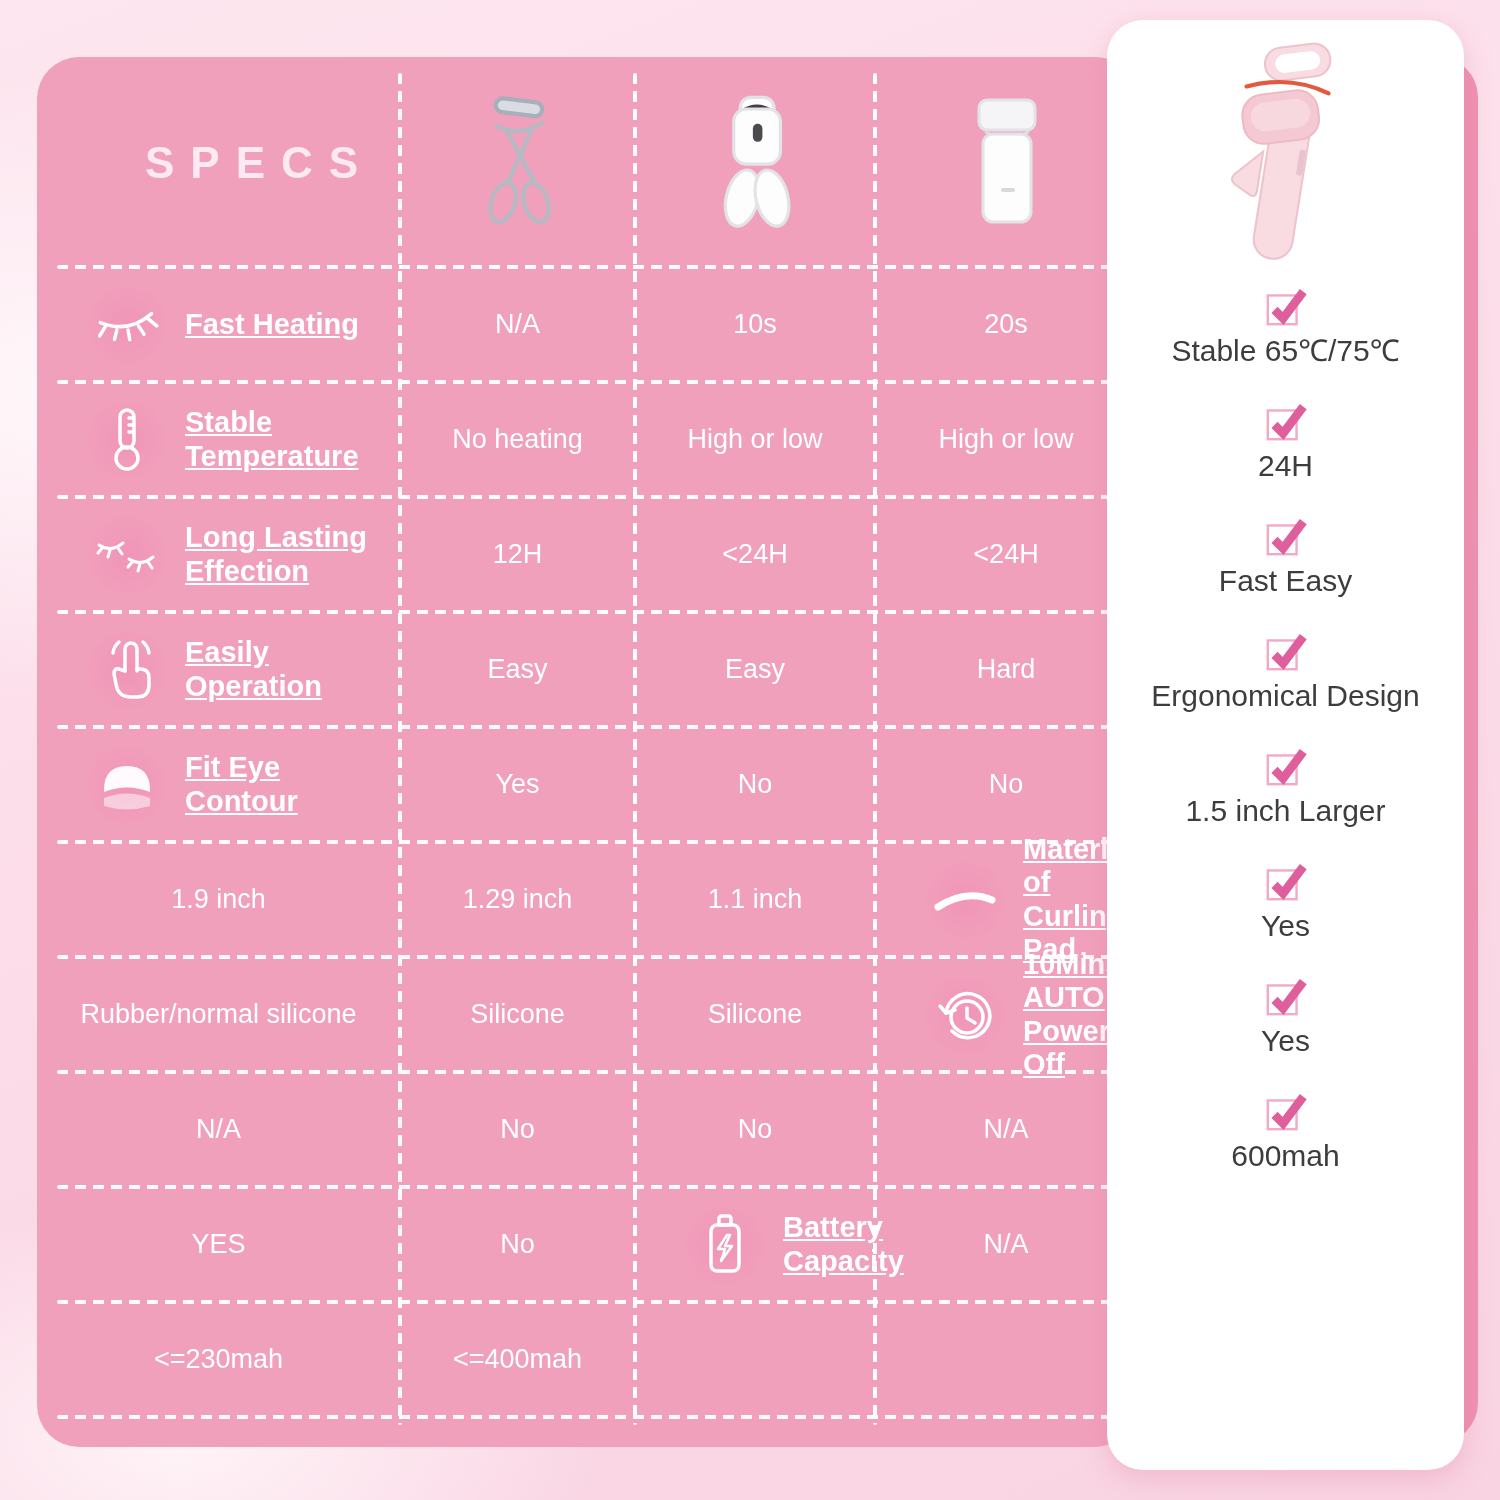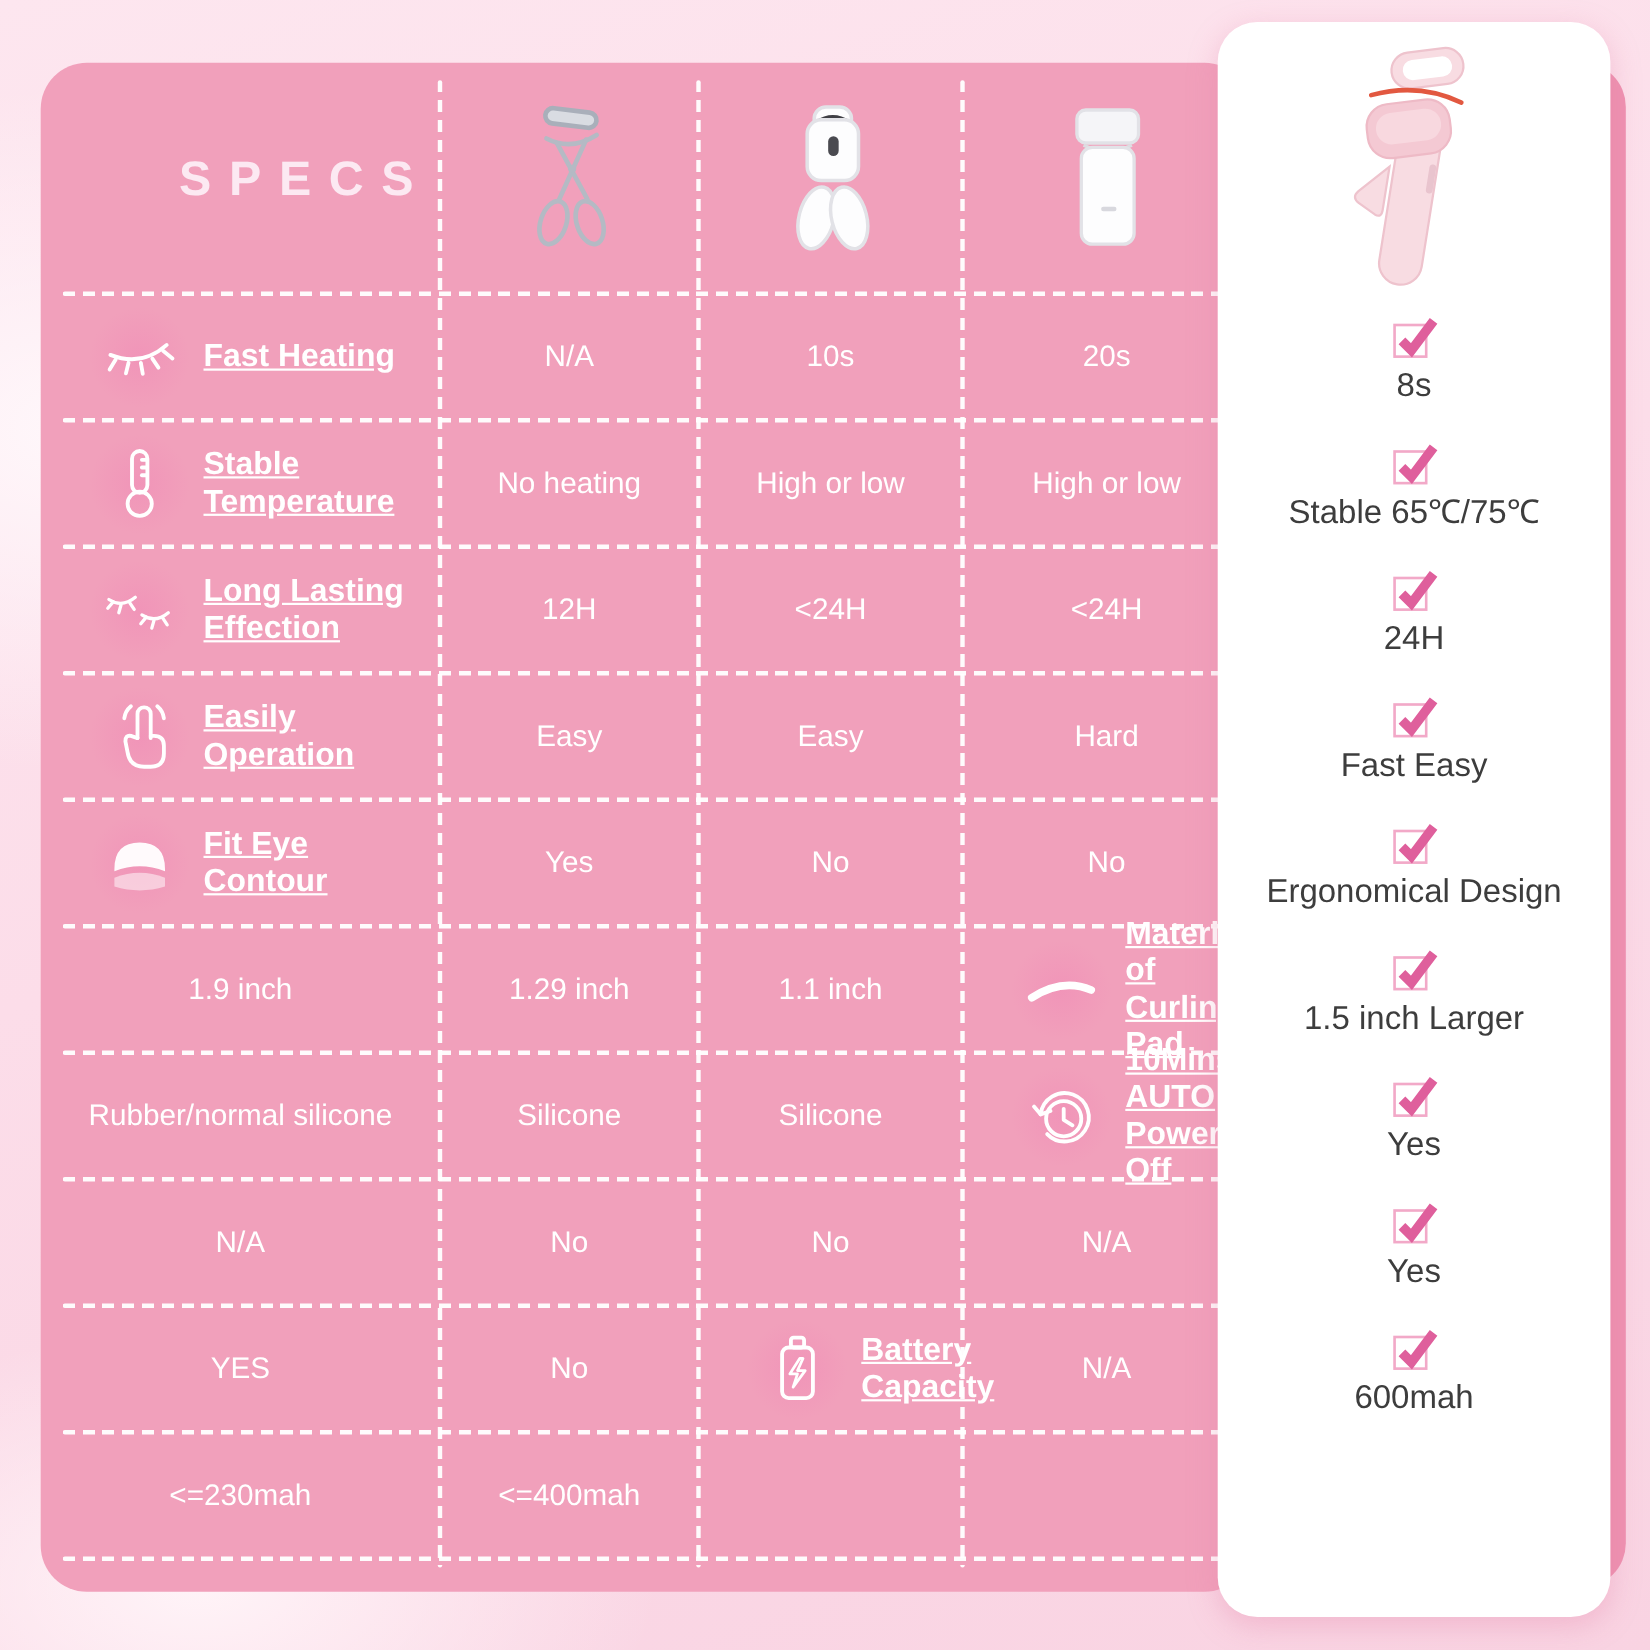--- a/index.html
+++ b/index.html
@@ -19,21 +19,21 @@
   }
   .grid{
     position:absolute;inset:0;display:grid;
     grid-template-columns:363px 235px 240px 262px;
     grid-template-rows:210px repeat(10,115px);
   }
   .cell{display:flex;align-items:center;justify-content:center;text-align:center;
         color:#ffffff;font-size:27px;line-height:1.25;padding:0 8px;box-sizing:border-box;}
   .label-cell{justify-content:flex-start;text-align:left;padding-left:52px;gap:20px;text-decoration:underline;}
   .label-text{font-weight:bold;font-size:29px;line-height:1.15;width:192px;}
-  .specs-cell{justify-content:flex-end;padding-left:78px;}
+  .specs-cell{justify-content:flex-start;padding-left:108px;}
   .specs-title{color:#fce9f2;font-size:44px;font-weight:bold;letter-spacing:16px;}
   .icon-wrap{width:76px;flex:0 0 76px;display:flex;justify-content:center;align-items:center;position:relative;}
   .icon-wrap::before{content:"";position:absolute;width:92px;height:92px;left:-8px;top:50%;transform:translateY(-50%);
     background:radial-gradient(circle,rgba(240,130,180,.38) 0%,rgba(240,130,180,0) 70%);}
   .icon-wrap svg{position:relative;}
   
   .hline{height:4px;border-radius:2px;
     background:repeating-linear-gradient(90deg,rgba(255,255,255,.96) 0 11px,rgba(255,255,255,0) 11px 18px);}
   .vline{width:4px;border-radius:2px;
     background:repeating-linear-gradient(180deg,rgba(255,255,255,.96) 0 11px,rgba(255,255,255,0) 11px 18px);}
@@ -281,27 +281,20 @@
       </g>
     </svg>
   </div>
 
   <div class="card-items">
     <div class="card-item">
       <svg width="46" height="46" viewBox="0 0 48 48">
           <rect x="5" y="13" width="30" height="30" fill="#fff" stroke="#f2a9c8" stroke-width="2.5"></rect>
           <path d="M12 28 L21 37 L42 9" fill="none" stroke="#df5f9c" stroke-width="9"></path>
         </svg>
-      <div class="card-item-label">8s</div>
-    </div>
-    <div class="card-item">
-      <svg width="46" height="46" viewBox="0 0 48 48">
-          <rect x="5" y="13" width="30" height="30" fill="#fff" stroke="#f2a9c8" stroke-width="2.5"></rect>
-          <path d="M12 28 L21 37 L42 9" fill="none" stroke="#df5f9c" stroke-width="9"></path>
-        </svg>
       <div class="card-item-label">Stable 65℃/75℃</div>
     </div>
     <div class="card-item">
       <svg width="46" height="46" viewBox="0 0 48 48">
           <rect x="5" y="13" width="30" height="30" fill="#fff" stroke="#f2a9c8" stroke-width="2.5"></rect>
           <path d="M12 28 L21 37 L42 9" fill="none" stroke="#df5f9c" stroke-width="9"></path>
         </svg>
       <div class="card-item-label">24H</div>
     </div>
     <div class="card-item">

